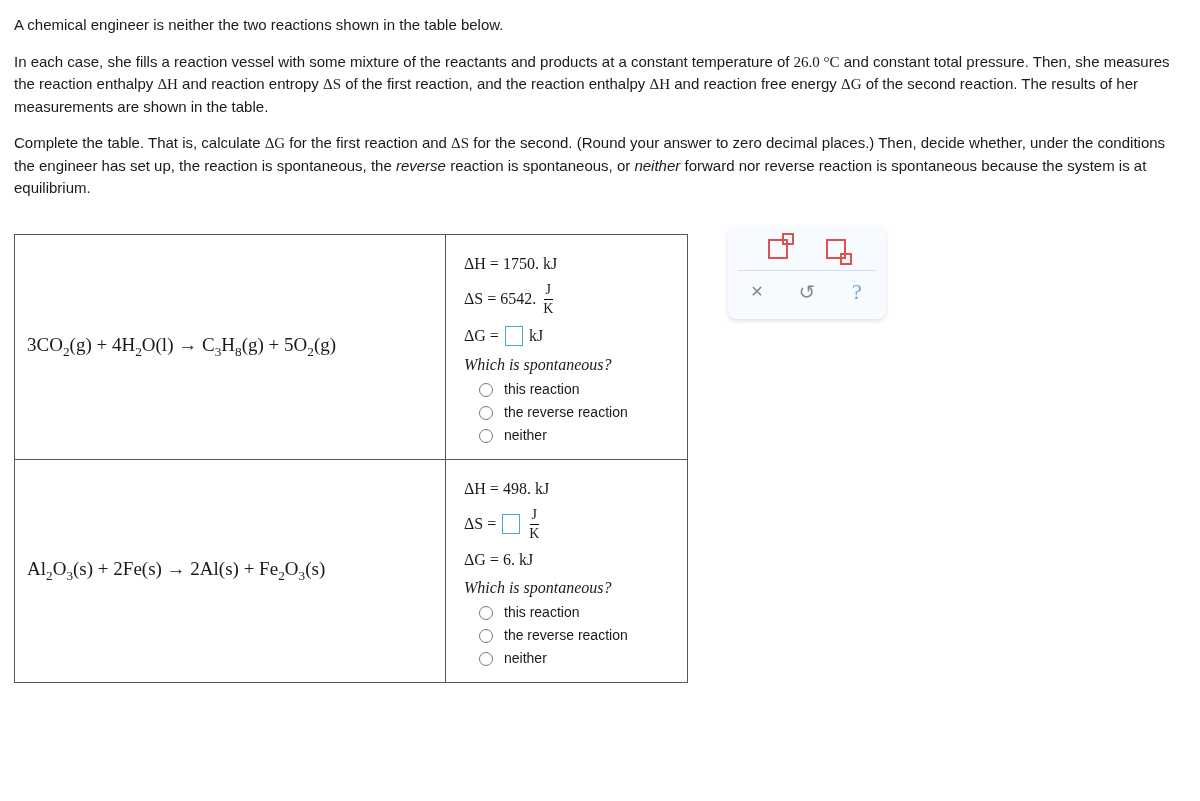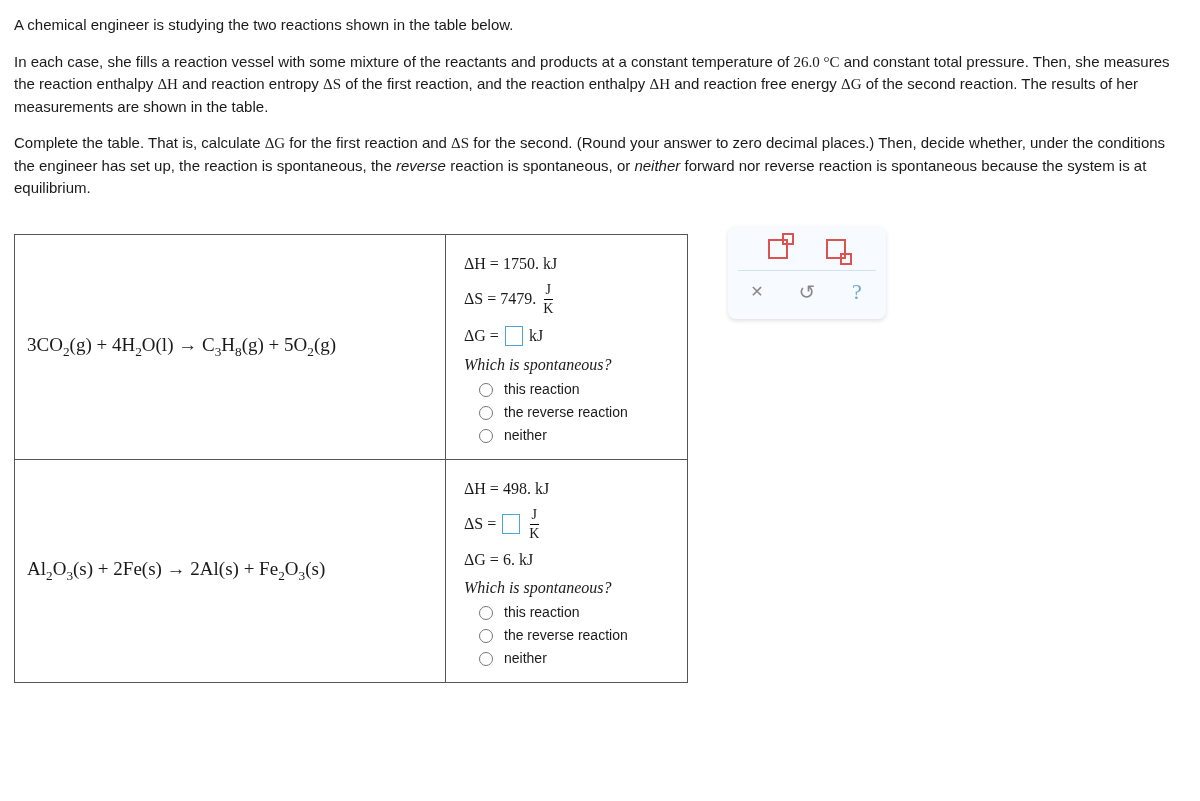--- a/index.html
+++ b/index.html
@@ -79,21 +79,21 @@
   }
   .tool-sq { width:16px; height:16px; border:2px solid #d9534f; position: relative; }
   .tool-sq.sup::after { content:""; position:absolute; top:-8px; right:-8px; width:8px; height:8px; border:2px solid #d9534f; }
   .tool-sq.sub::after { content:""; position:absolute; bottom:-8px; right:-8px; width:8px; height:8px; border:2px solid #d9534f; }
   sub { font-size: 0.7em; }
 </style>
 </head>
 <body>
 
 <div class="intro">
-  <p>A chemical engineer is studying the two reactions shown in the table below.</p>
+  <p>A chemical engineer is neither the two reactions shown in the table below.</p>
   <p>
     <span>In each case, she fills a reaction vessel with some mixture of the reactants and products at a constant temperature of </span><span class="inline-math">26.0 °C</span><span> and constant total pressure. Then, she measures the reaction enthalpy </span><span class="inline-math">ΔH</span><span> and reaction entropy </span><span class="inline-math">ΔS</span><span> of the first reaction, and the reaction enthalpy </span><span class="inline-math">ΔH</span><span> and reaction free energy </span><span class="inline-math">ΔG</span><span> of the second reaction. The results of her measurements are shown in the table.</span>
   </p>
   <p>
     <span>Complete the table. That is, calculate </span><span class="inline-math">ΔG</span><span> for the first reaction and </span><span class="inline-math">ΔS</span><span> for the second. (Round your answer to zero decimal places.) Then, decide whether, under the conditions the engineer has set up, the reaction is spontaneous, the </span><i>reverse</i><span> reaction is spontaneous, or </span><i>neither</i><span> forward nor reverse reaction is spontaneous because the system is at equilibrium.</span>
   </p>
 </div>
 
 <div style="display:flex; align-items:flex-start;">
 <table class="main">
@@ -102,21 +102,21 @@
     <td class="eq-cell" id="eq1">3CO<sub>2</sub>(g) + 4H<sub>2</sub>O(l) → C<sub>3</sub>H<sub>8</sub>(g) + 5O<sub>2</sub>(g)</td>
     <td class="data-cell">
       <div class="data-row">
         <span class="inline-math">ΔH</span>
         <span> = </span>
         <span>1750. kJ</span>
       </div>
       <div class="data-row">
         <span class="inline-math">ΔS</span>
         <span> = </span>
-        <span>7479.</span>
+        <span>6542.</span>
         <span class="frac">
                 <span class="num">J</span>
                 <span class="den">K</span>
               </span>
       </div>
       <div class="data-row">
         <span class="inline-math">ΔG</span>
         <span> = </span>
         <span class="input-box"></span>
         <span>kJ</span>

